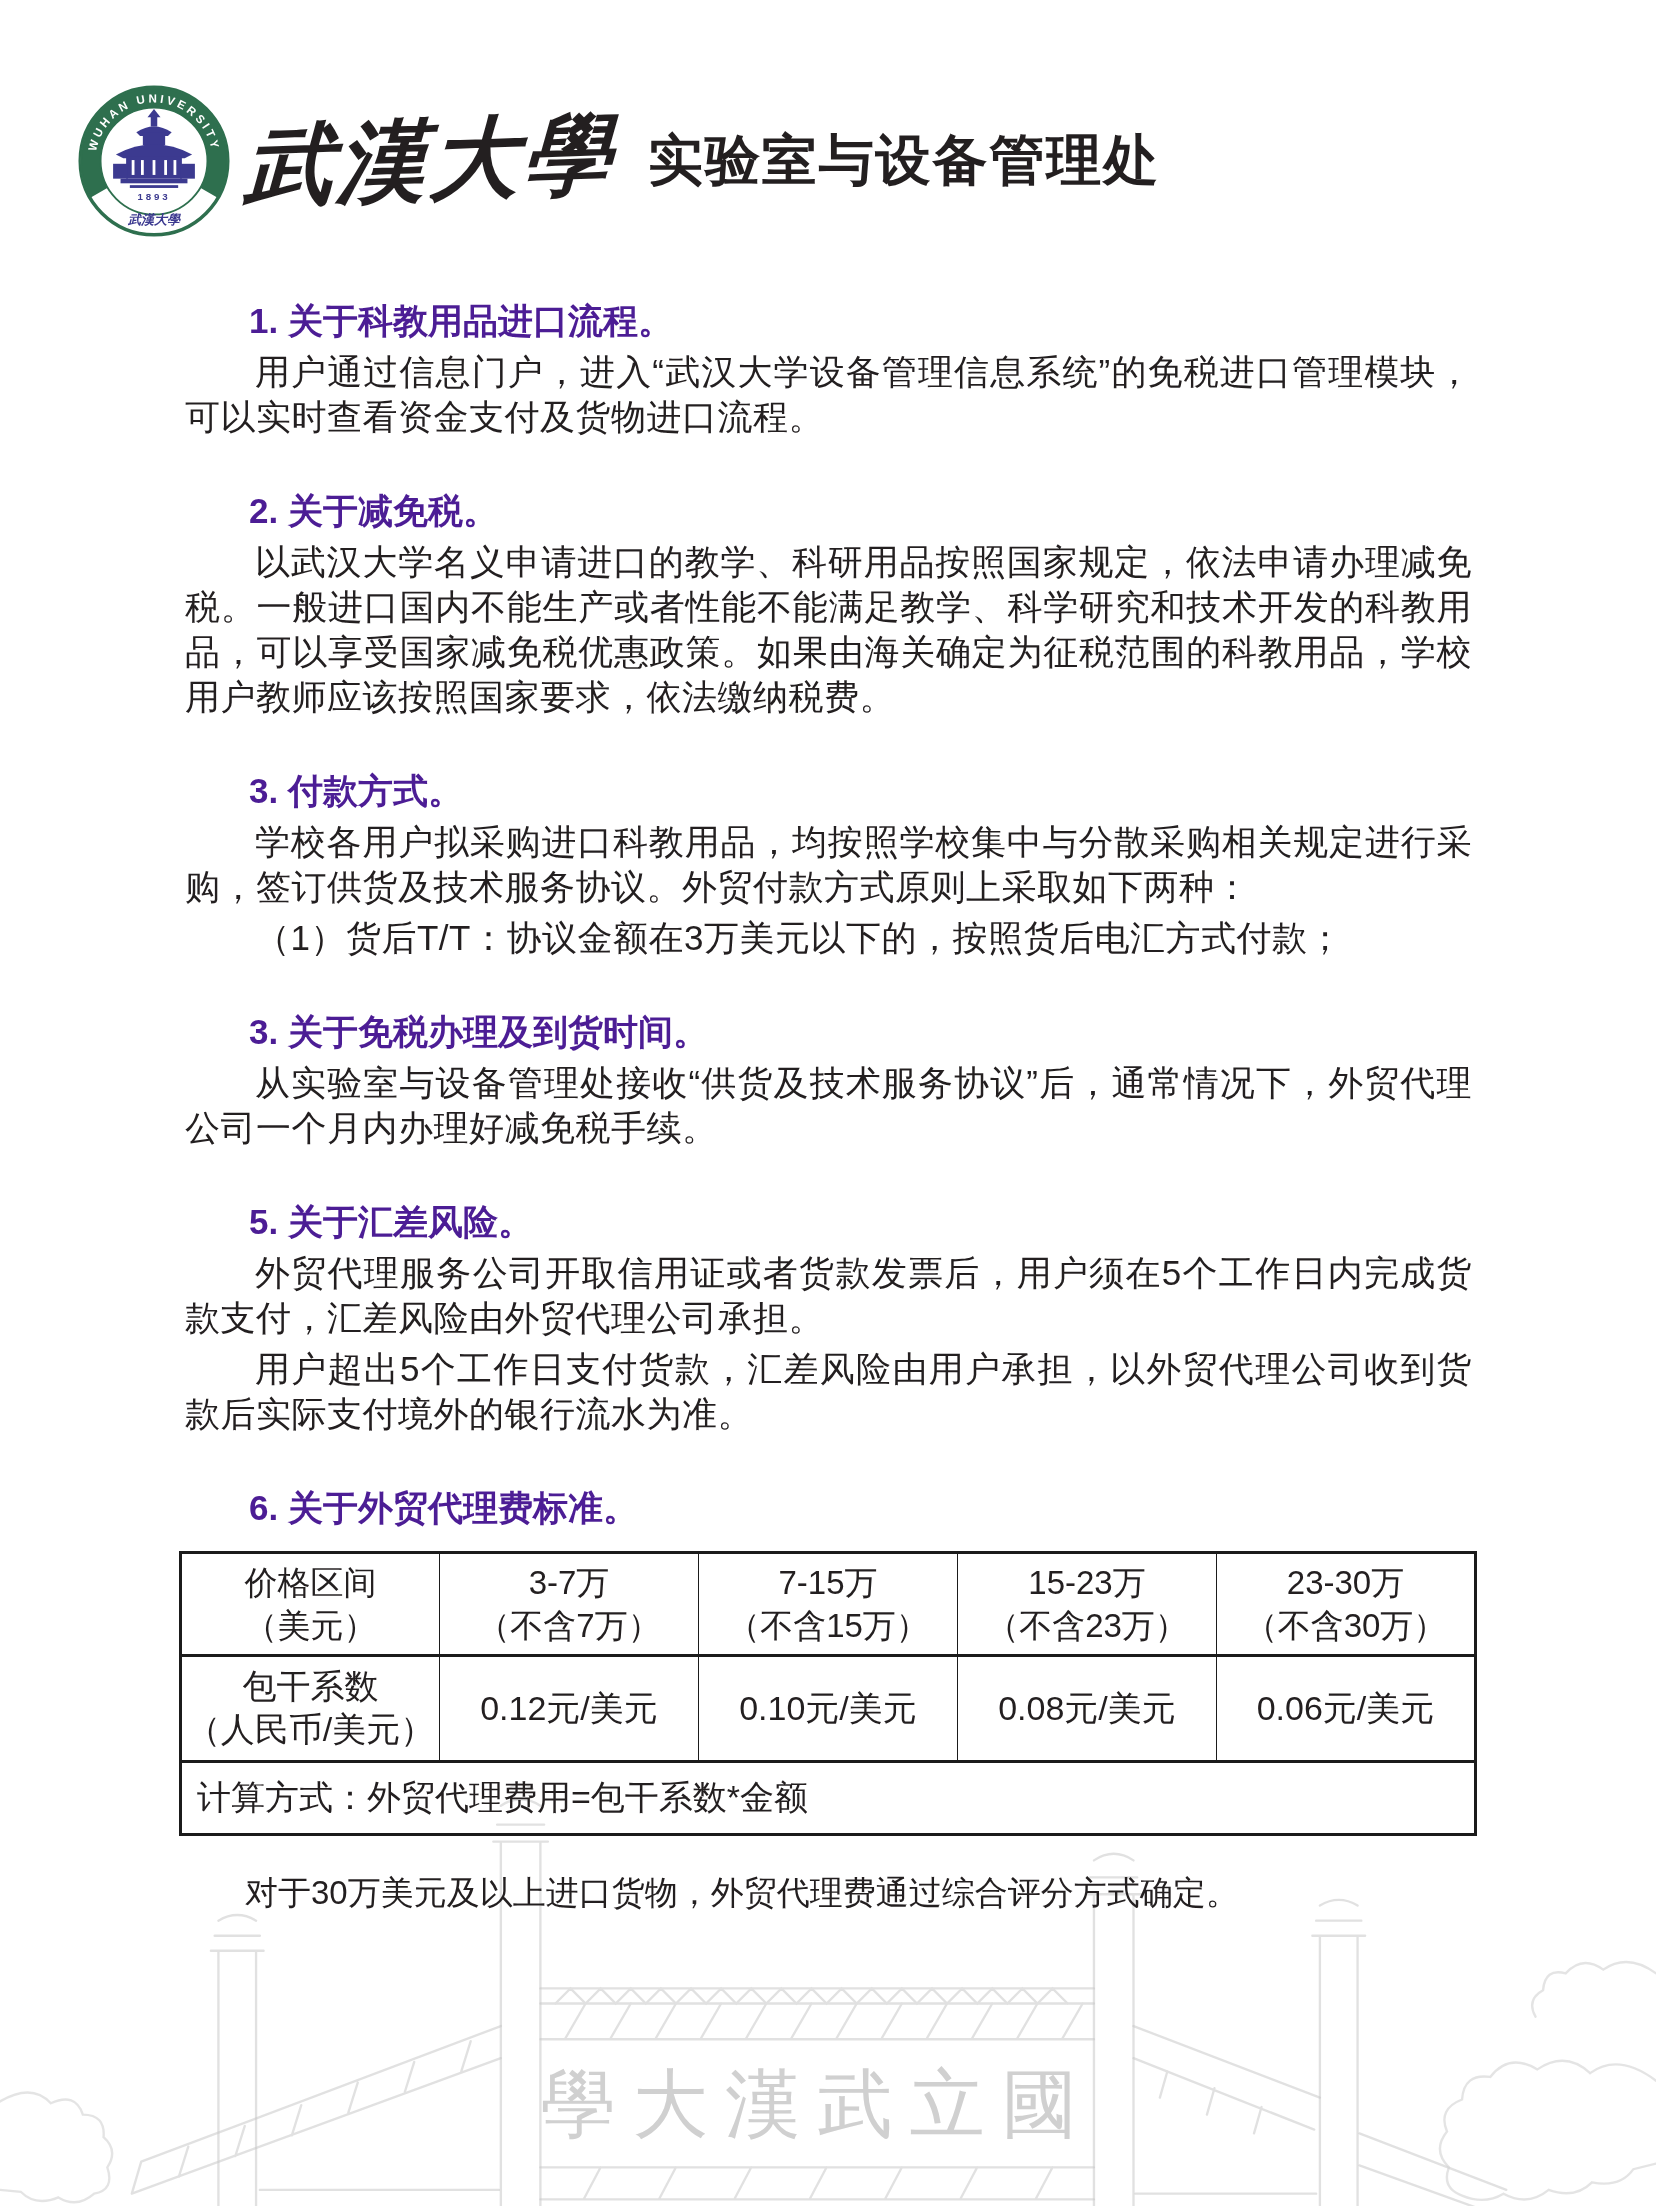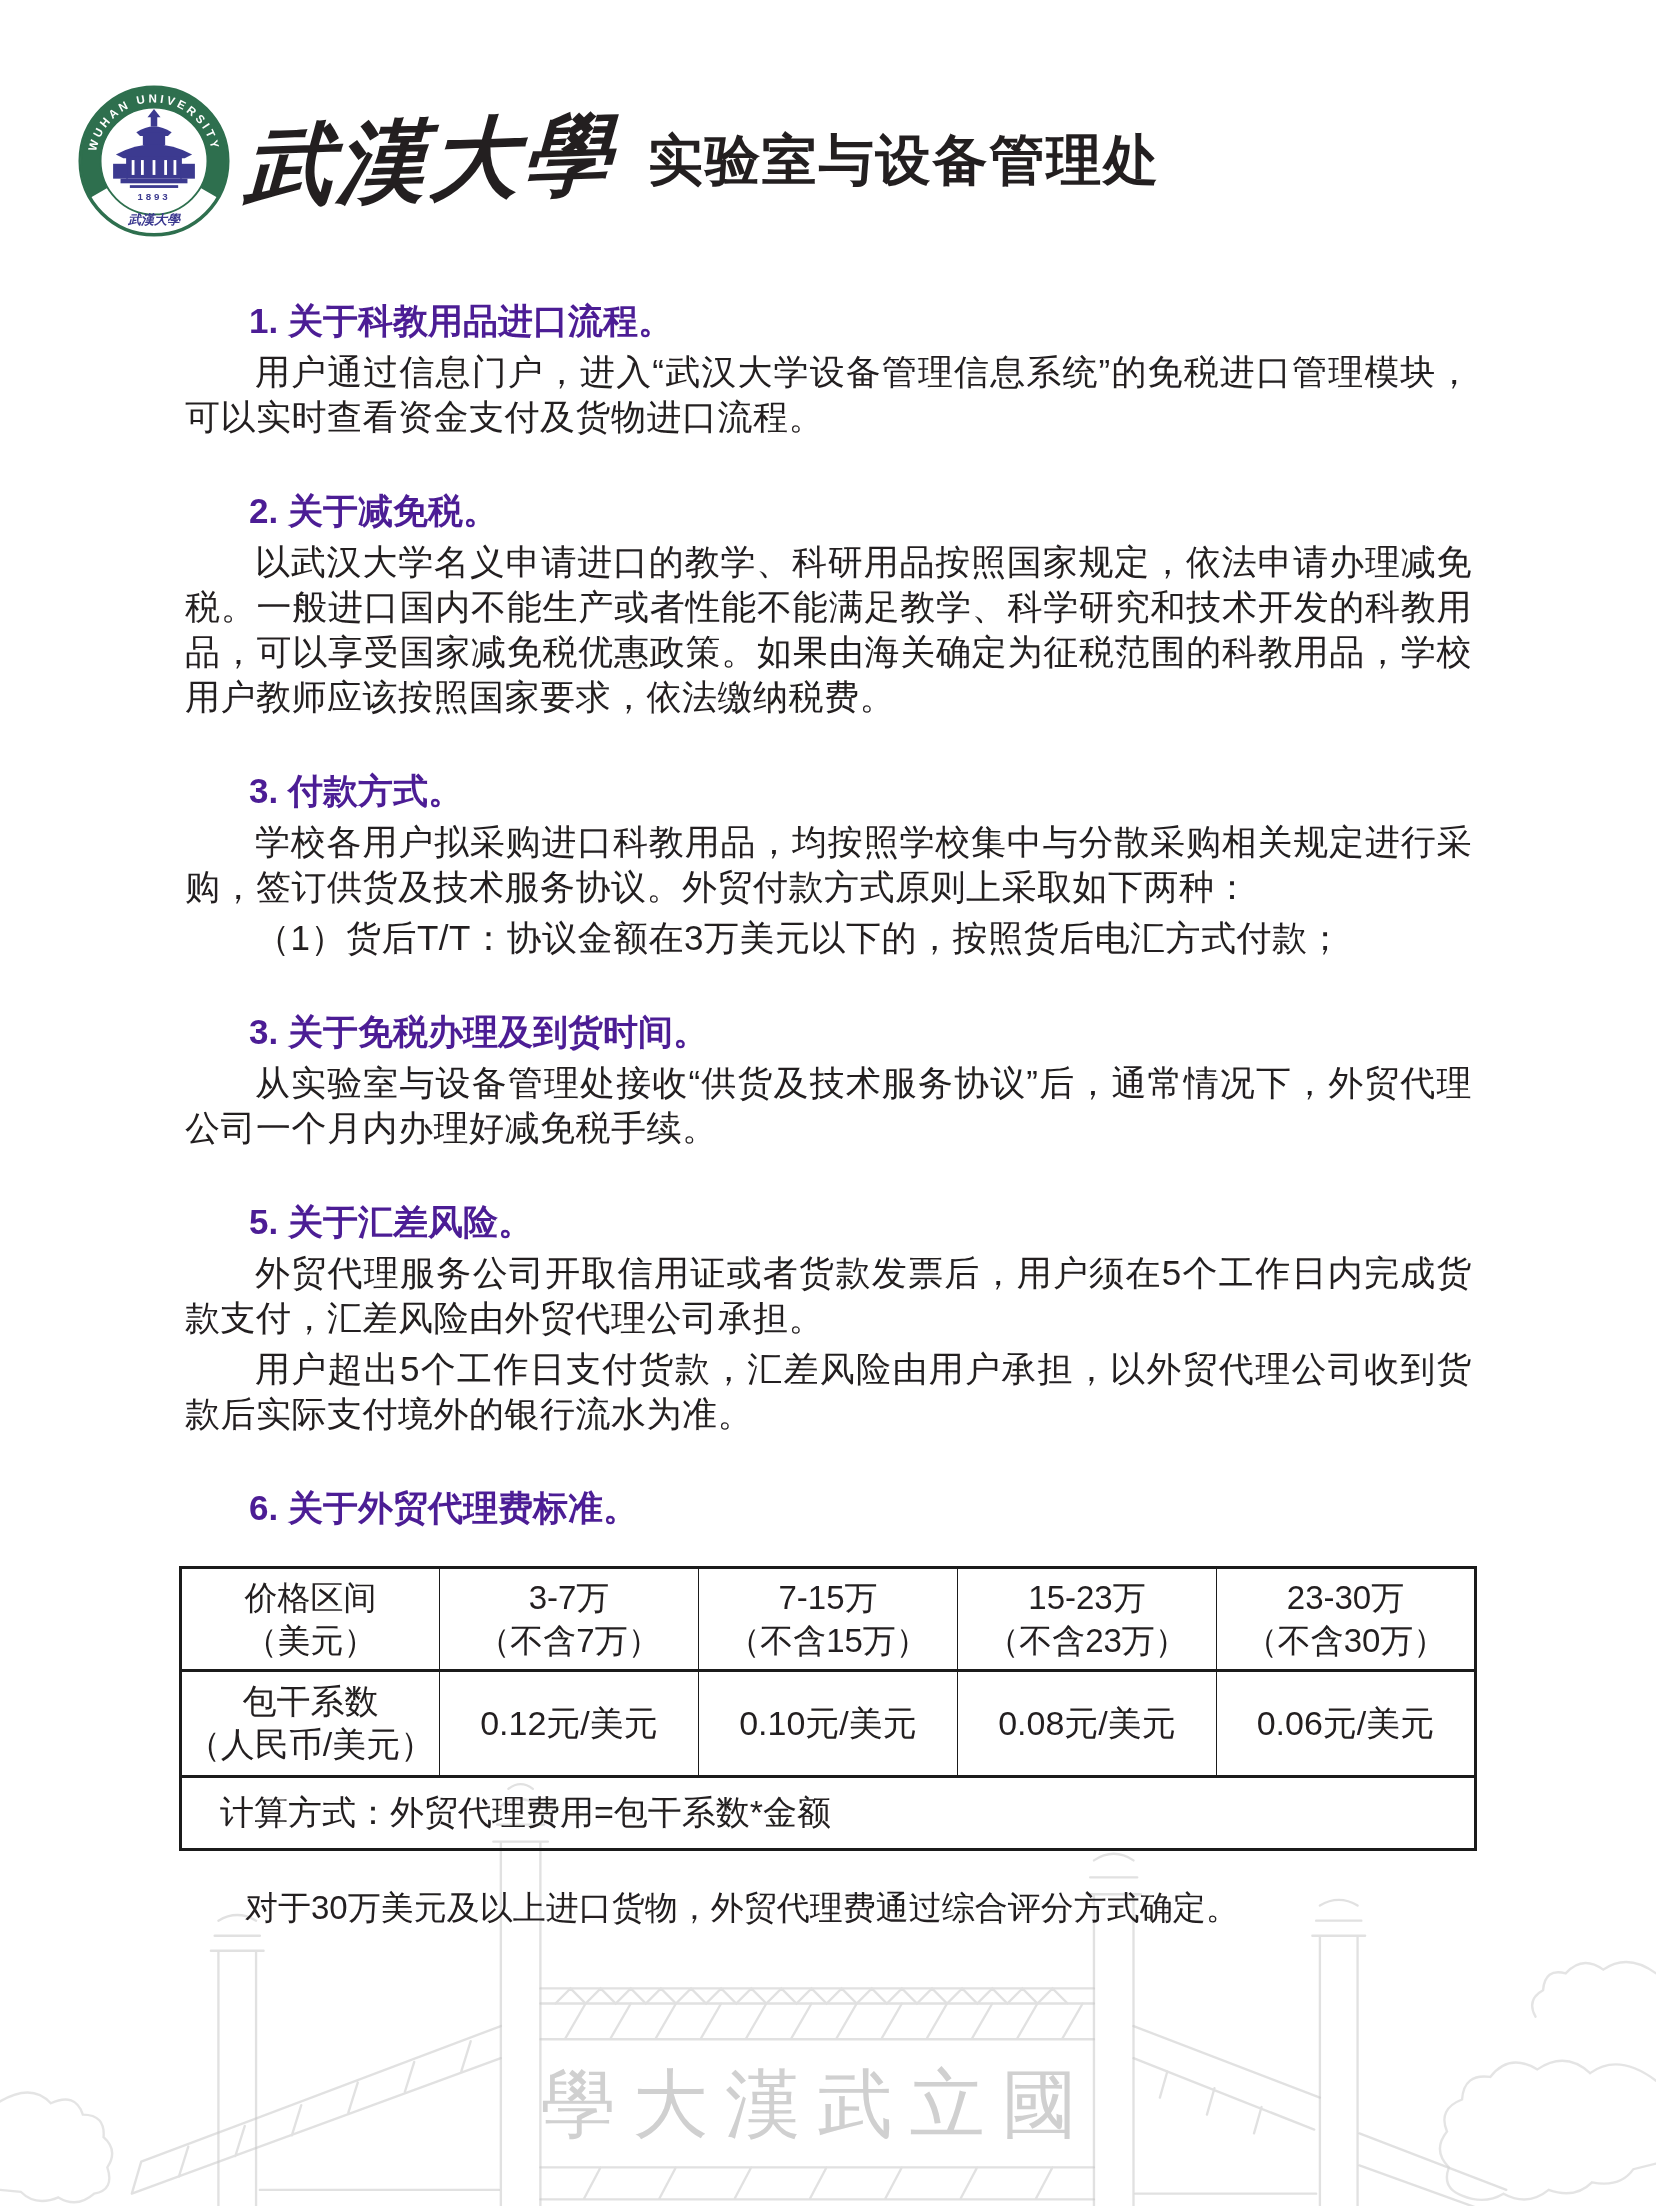--- a/index.html
+++ b/index.html
@@ -27,29 +27,29 @@
     color:#4c1d95;font-size:35px;font-weight:bold;line-height:45px;
     margin:0 0 5.6px 0;text-indent:2em;
   }
   p.body{
     font-size:35px;line-height:45px;margin:6px;text-align:justify;
     text-indent:2em;letter-spacing:0.5px;
   }
   
   table.fee-table{
     width:1298px;border-collapse:collapse;table-layout:fixed;
-    margin-top:36px;border:3.8px solid #1b1b1b;background:transparent;
+    margin-top:21px;border:3.8px solid #1b1b1b;background:transparent;
   }
   table.fee-table td{
     border:1.9px solid #1b1b1b;text-align:center;vertical-align:middle;
     font-size:33px;line-height:43px;padding:3.8px 1.9px;
   }
   table.fee-table tr.r1 td{height:92px;border-bottom-width:3.8px;}
   table.fee-table tr.r2 td{height:96px;border-bottom-width:3.8px;font-size:34px;}
-  table.fee-table tr.r3 td{height:62px;text-align:left;padding-left:38px;font-size:34px;}
+  table.fee-table tr.r3 td{height:62px;text-align:left;padding-left:15px;font-size:34px;}
   .cell-line{display:block;}
   
   p.footer-note{
     font-size:33px;line-height:45px;margin:34px 0 10px 0;text-indent:2em;text-align:justify;
   }
 </style>
 </head>
 <body>
 
 <div class="page">

